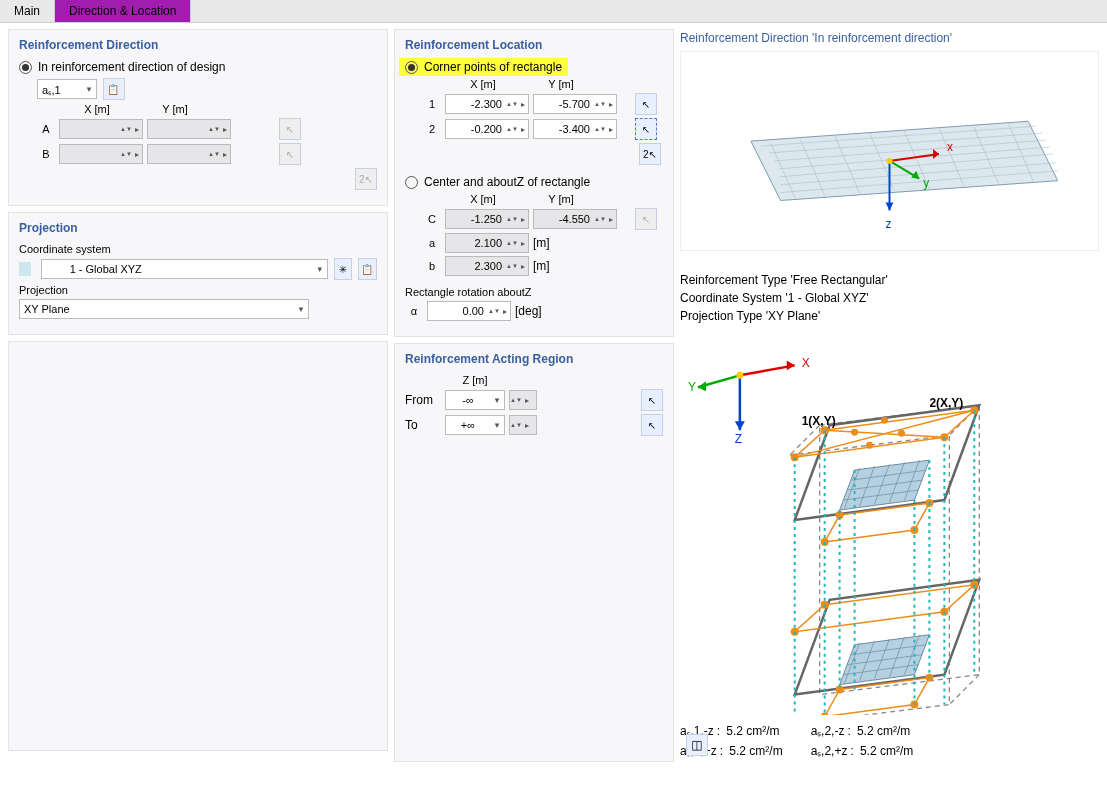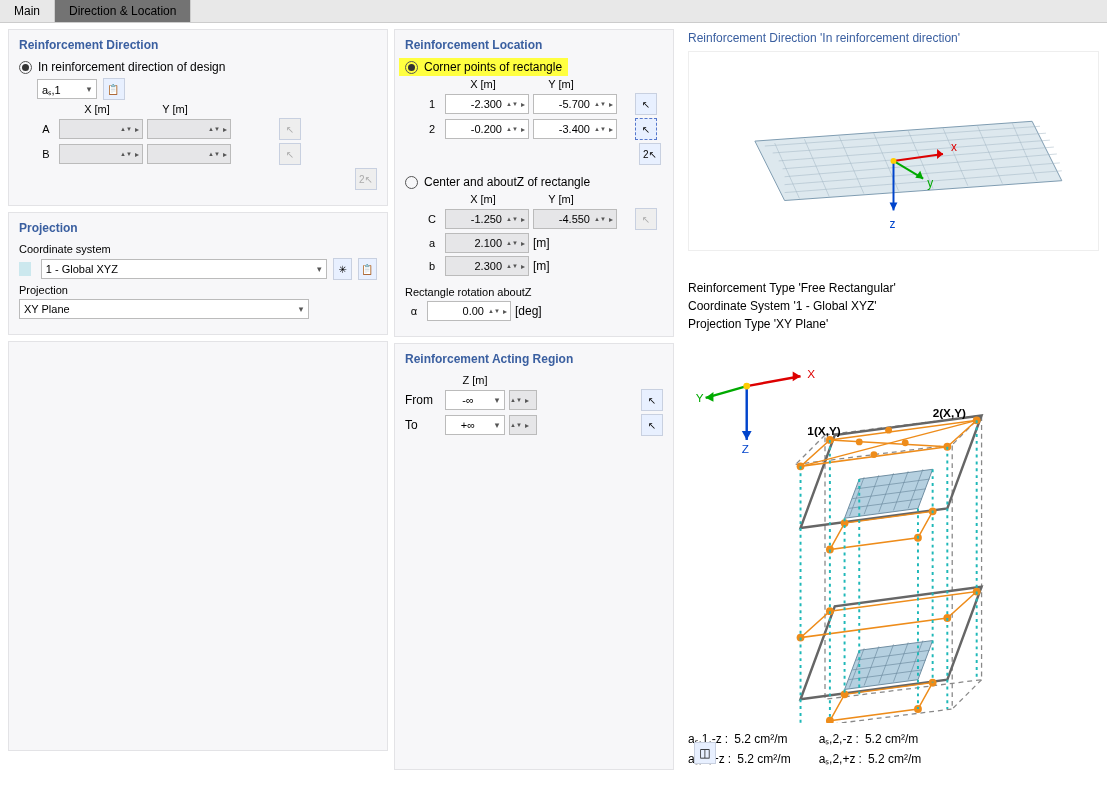--- a/index.html
+++ b/index.html
@@ -1,32 +1,32 @@
 <!DOCTYPE html>
 <html><head>
 <meta charset="utf-8">
 <style>
 * { box-sizing: border-box; font-family: "Segoe UI", Tahoma, sans-serif; font-size: 12px; }
 body { margin: 0; background: #fff; color: #000; width: 1107px; }
 .tabs { display: flex; background: #e8e8e8; border-bottom: 1px solid #ccc; }
 .tab { padding: 4px 14px; border-right: 1px solid #ccc; cursor: pointer; }
-.tab.active { background: #737373; }
+.tab.active { background: #a21caf; }
 .main-area { display: flex; gap: 6px; padding: 6px 8px; }
 .col-left { width: 380px; display: flex; flex-direction: column; gap: 6px; }
 .col-mid { width: 280px; display: flex; flex-direction: column; gap: 6px; }
-.col-right { flex: 1; display: flex; flex-direction: column; gap: 22px; position: relative; margin-left: 8px; }
+.col-right { flex: 1; display: flex; flex-direction: column; gap: 14px; position: relative; }
 .panel { background: #f7f7f9; border: 1px solid #e3e3e6; padding: 8px 10px 12px 10px; }
 .panel-title { color: #3a5fa0; font-weight: 600; margin-bottom: 8px; }
 .radio-row { display: flex; align-items: center; gap: 6px; margin: 4px 0; }
 .radio-outer { width: 13px; height: 13px; border: 1px solid #555; border-radius: 50%; display: inline-flex; align-items: center; justify-content: center; }
 .radio-outer.sel::after { content: ""; width: 7px; height: 7px; background: #333; border-radius: 50%; }
 .highlight { background: #ffff40; padding: 2px 6px; display: inline-flex; align-items: center; gap: 6px; margin: -2px -6px; }
 .field-row { display: flex; align-items: center; gap: 6px; margin: 3px 0; }
 .dropdown { display: inline-flex; align-items: center; border: 1px solid #bbb; background: #fff; height: 20px; min-width: 60px; }
-.dropdown.wide { width: 340px; }
+.dropdown.wide { width: 340px; padding-left: 24px; }
 .dropdown.med { width: 290px; }
 .dropdown.tiny { width: 45px; }
 .dd-text { flex: 1; padding: 0 4px; font-size: 11px; }
 .dd-chev { width: 14px; text-align: center; color: #555; font-size: 9px; }
 .spinner { display: inline-flex; align-items: center; border: 1px solid #bbb; background: #fff; height: 20px; width: 84px; }
 .spinner.dis { background: #e6e6e8; }
 .sp-val { flex: 1; text-align: right; padding-right: 4px; font-size: 11px; }
 .sp-arrows { width: 12px; display: flex; flex-direction: column; font-size: 6px; line-height: 7px; color: #555; text-align: center; }
 .sp-extra { width: 10px; text-align: center; font-size: 8px; color: #555; }
 .iconbtn { width: 22px; height: 22px; border: 1px solid #c8d0e0; background: #e8f0ff; display: inline-flex; align-items: center; justify-content: center; font-size: 10px; cursor: pointer; }

